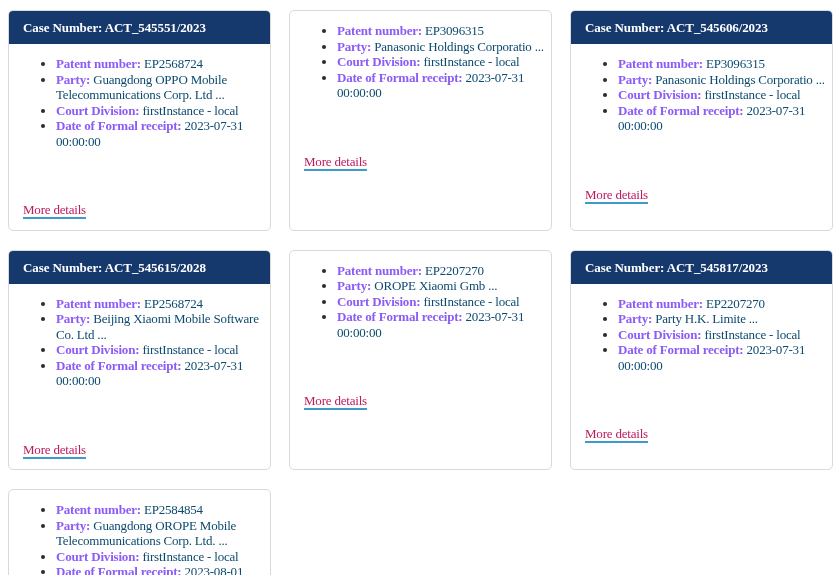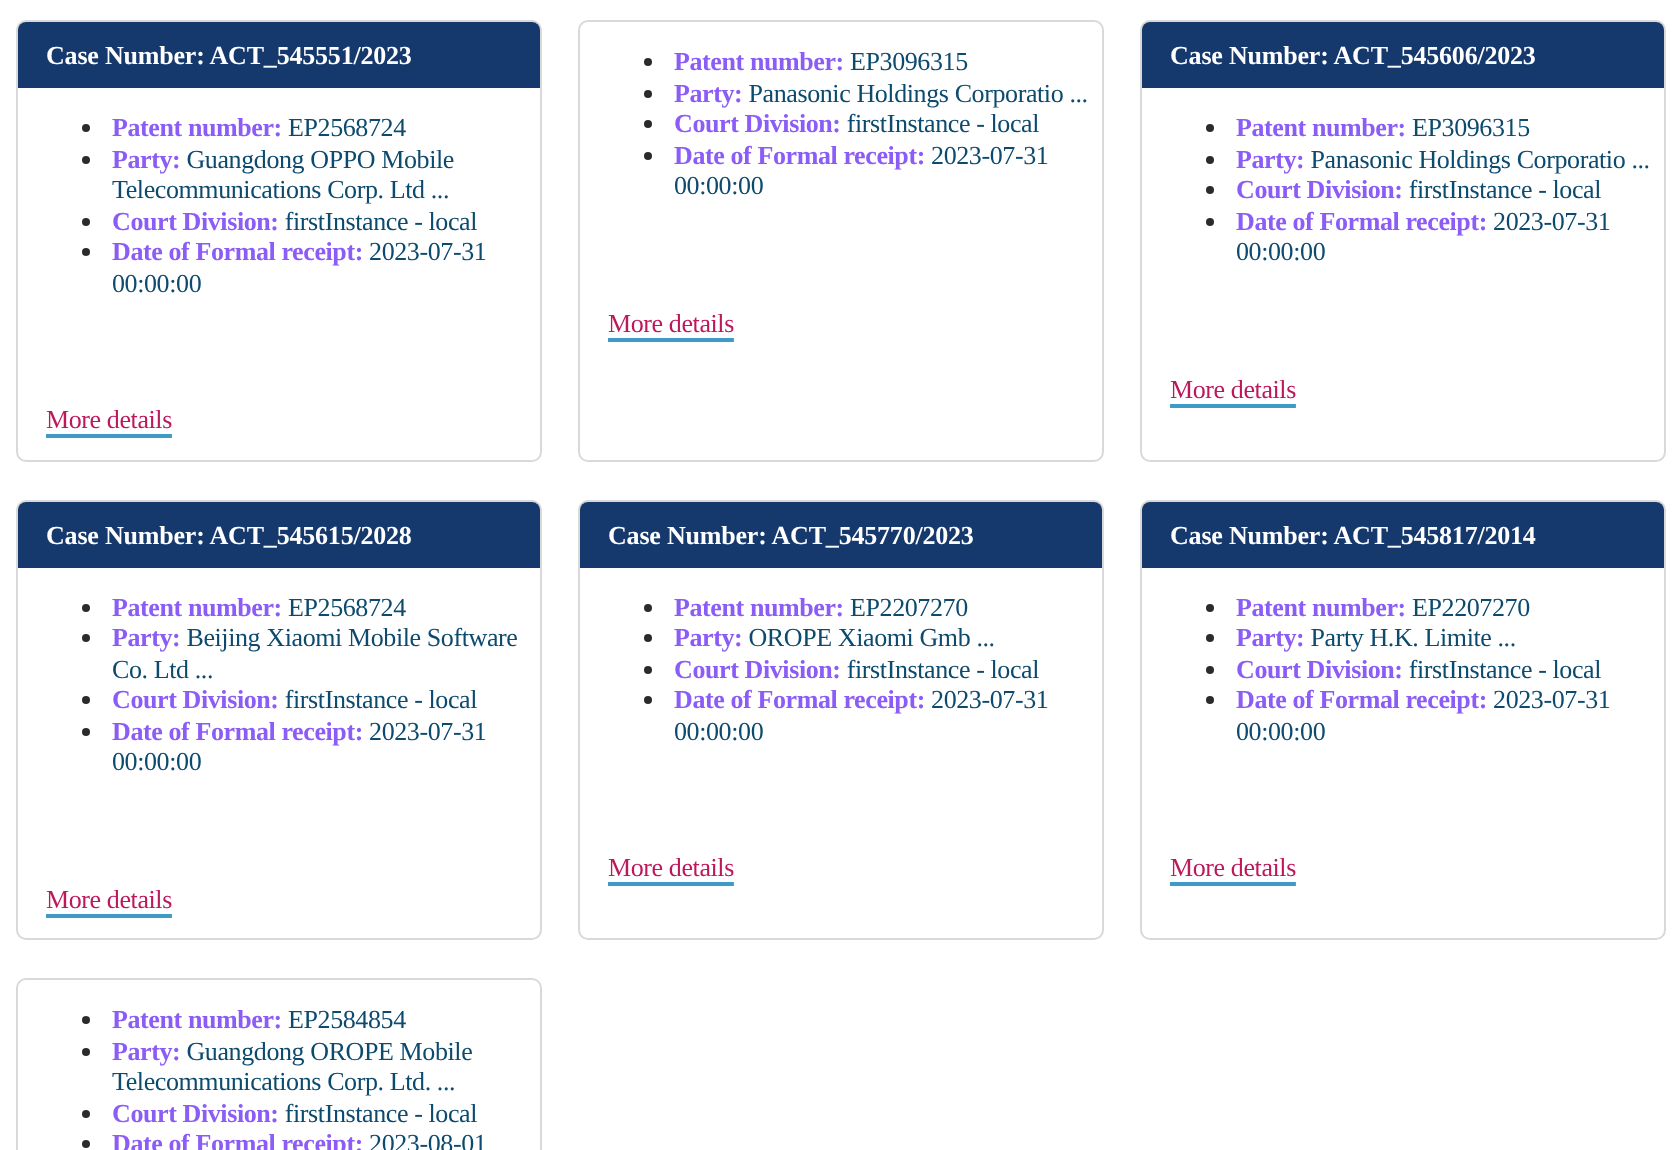--- a/index.html
+++ b/index.html
@@ -123,39 +123,35 @@
           <li><strong class="fl">Patent number:</strong> <span class="fv">EP2568724</span></li>
           <li><strong class="fl">Party:</strong> <span class="fv">Beijing Xiaomi Mobile Software Co. Ltd ...</span></li>
           <li><strong class="fl">Court Division:</strong> <span class="fv">firstInstance - local</span></li>
           <li><strong class="fl">Date of Formal receipt:</strong> <span class="fv">2023-07-31 00:00:00</span></li>
         </ul>
       <a class="more-details">More details</a>
     </div>
   </div>
 
   <div class="card">
-    <div class="card-header">
-      <span>Case Number:</span>
-      <span class="case-num">ACT_545770/2023</span>
-    </div>
     <div class="card-body">
       <ul class="fields">
           <li><strong class="fl">Patent number:</strong> <span class="fv">EP2207270</span></li>
           <li><strong class="fl">Party:</strong> <span class="fv">OROPE Xiaomi Gmb ...</span></li>
           <li><strong class="fl">Court Division:</strong> <span class="fv">firstInstance - local</span></li>
           <li><strong class="fl">Date of Formal receipt:</strong> <span class="fv">2023-07-31 00:00:00</span></li>
         </ul>
       <a class="more-details">More details</a>
     </div>
   </div>
 
   <div class="card">
     <div class="card-header">
       <span>Case Number:</span>
-      <span class="case-num">ACT_545817/2014</span>
+      <span class="case-num">ACT_545817/2023</span>
     </div>
     <div class="card-body">
       <ul class="fields">
           <li><strong class="fl">Patent number:</strong> <span class="fv">EP2207270</span></li>
           <li><strong class="fl">Party:</strong> <span class="fv">Party H.K. Limite ...</span></li>
           <li><strong class="fl">Court Division:</strong> <span class="fv">firstInstance - local</span></li>
           <li><strong class="fl">Date of Formal receipt:</strong> <span class="fv">2023-07-31 00:00:00</span></li>
         </ul>
       <a class="more-details">More details</a>
     </div>

